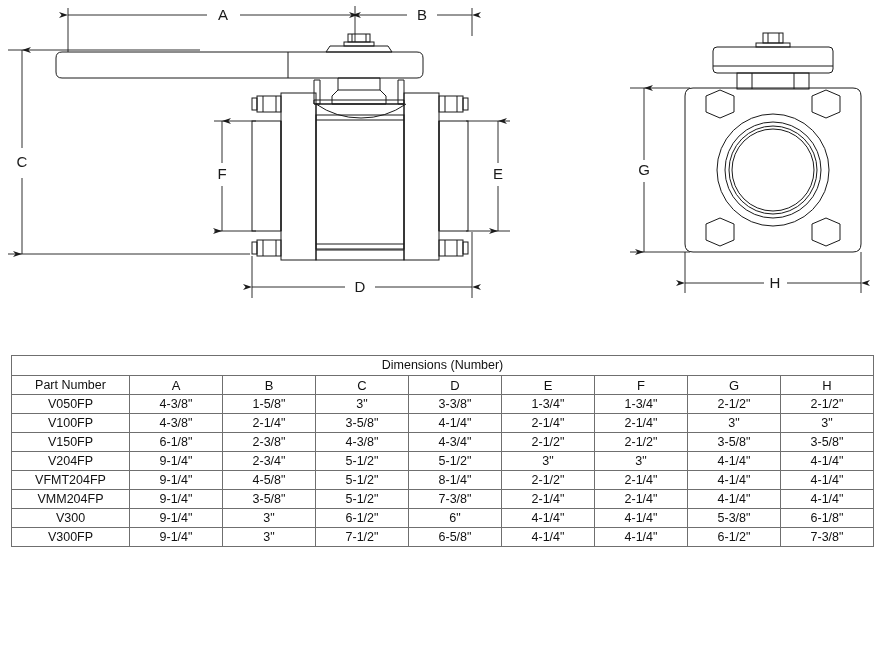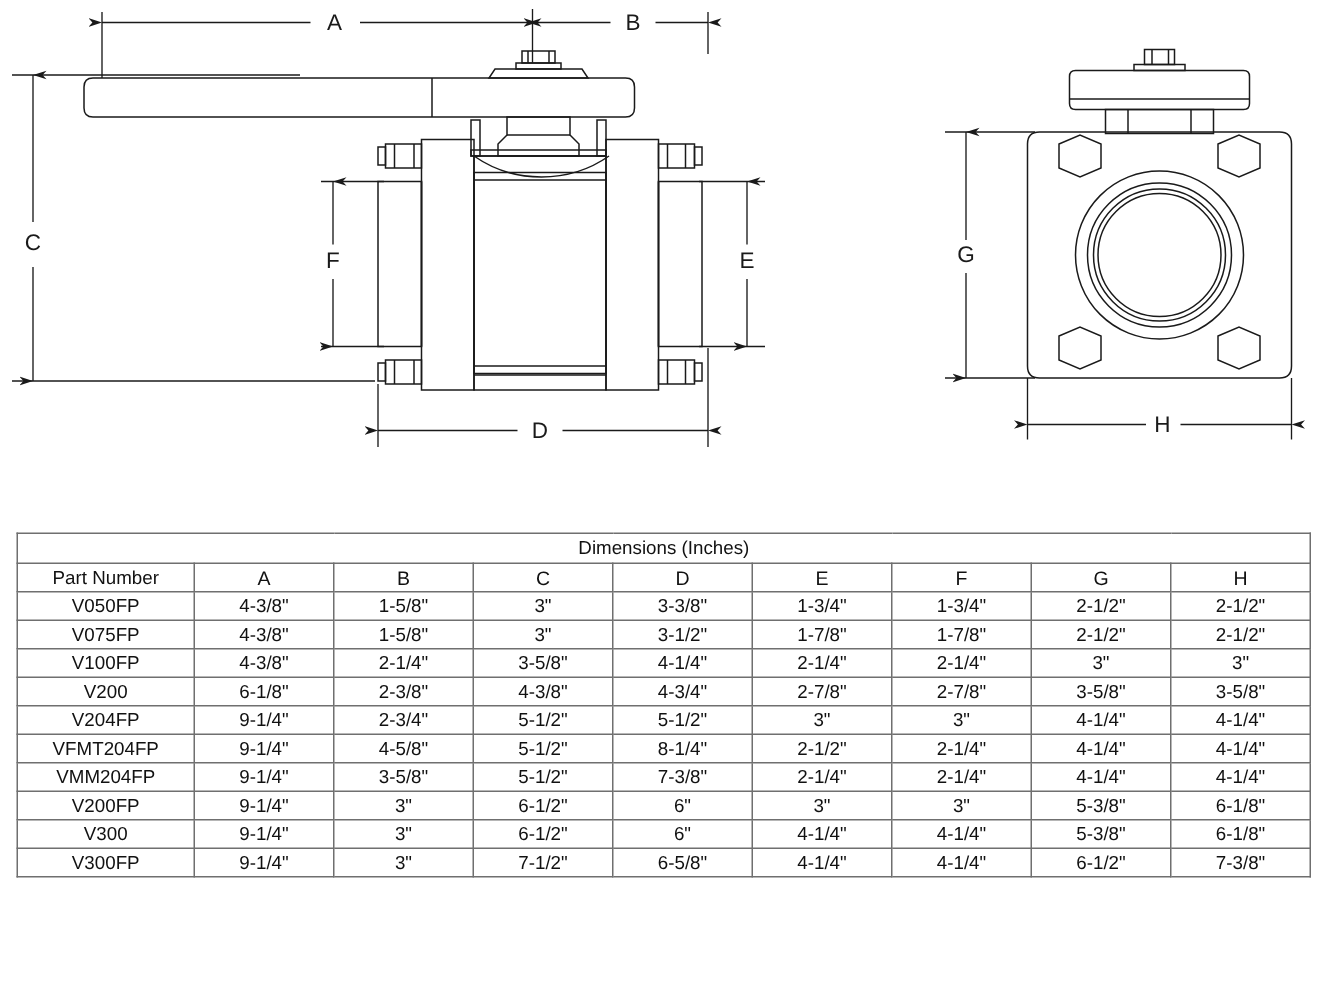--- a/index.html
+++ b/index.html
@@ -304,21 +304,21 @@
         <col class="col-dim">
         <col class="col-dim">
       <col class="col-dim">
         <col class="col-dim">
         <col class="col-dim">
         <col class="col-dim">
         <col class="col-dim">
     </colgroup>
     <tbody>
       <tr class="title-row">
-        <td colspan="9">Dimensions (Inches)</td>
+        <td colspan="9">Dimensions (Number)</td>
       </tr>
       <tr class="head-row">
           <td class="partcol">Part Number</td>
           <td>A</td>
           <td>B</td>
           <td>C</td>
           <td>D</td>
           <td>E</td>
           <td>F</td>
           <td>G</td>
@@ -329,49 +329,38 @@
           <td>4-3/8"</td>
           <td>1-5/8"</td>
           <td>3"</td>
           <td>3-3/8"</td>
           <td>1-3/4"</td>
           <td>1-3/4"</td>
           <td>2-1/2"</td>
           <td>2-1/2"</td>
         </tr>
         <tr>
-          <td>V075FP</td>
-          <td>4-3/8"</td>
-          <td>1-5/8"</td>
-          <td>3"</td>
-          <td>3-1/2"</td>
-          <td>1-7/8"</td>
-          <td>1-7/8"</td>
-          <td>2-1/2"</td>
-          <td>2-1/2"</td>
-        </tr>
-        <tr>
           <td>V100FP</td>
           <td>4-3/8"</td>
           <td>2-1/4"</td>
           <td>3-5/8"</td>
           <td>4-1/4"</td>
           <td>2-1/4"</td>
           <td>2-1/4"</td>
           <td>3"</td>
           <td>3"</td>
         </tr>
         <tr>
-          <td>V200</td>
+          <td>V150FP</td>
           <td>6-1/8"</td>
           <td>2-3/8"</td>
           <td>4-3/8"</td>
           <td>4-3/4"</td>
-          <td>2-7/8"</td>
-          <td>2-7/8"</td>
+          <td>2-1/2"</td>
+          <td>2-1/2"</td>
           <td>3-5/8"</td>
           <td>3-5/8"</td>
         </tr>
         <tr>
           <td>V204FP</td>
           <td>9-1/4"</td>
           <td>2-3/4"</td>
           <td>5-1/2"</td>
           <td>5-1/2"</td>
           <td>3"</td>
@@ -395,31 +384,20 @@
           <td>9-1/4"</td>
           <td>3-5/8"</td>
           <td>5-1/2"</td>
           <td>7-3/8"</td>
           <td>2-1/4"</td>
           <td>2-1/4"</td>
           <td>4-1/4"</td>
           <td>4-1/4"</td>
         </tr>
         <tr>
-          <td>V200FP</td>
-          <td>9-1/4"</td>
-          <td>3"</td>
-          <td>6-1/2"</td>
-          <td>6"</td>
-          <td>3"</td>
-          <td>3"</td>
-          <td>5-3/8"</td>
-          <td>6-1/8"</td>
-        </tr>
-        <tr>
           <td>V300</td>
           <td>9-1/4"</td>
           <td>3"</td>
           <td>6-1/2"</td>
           <td>6"</td>
           <td>4-1/4"</td>
           <td>4-1/4"</td>
           <td>5-3/8"</td>
           <td>6-1/8"</td>
         </tr>

